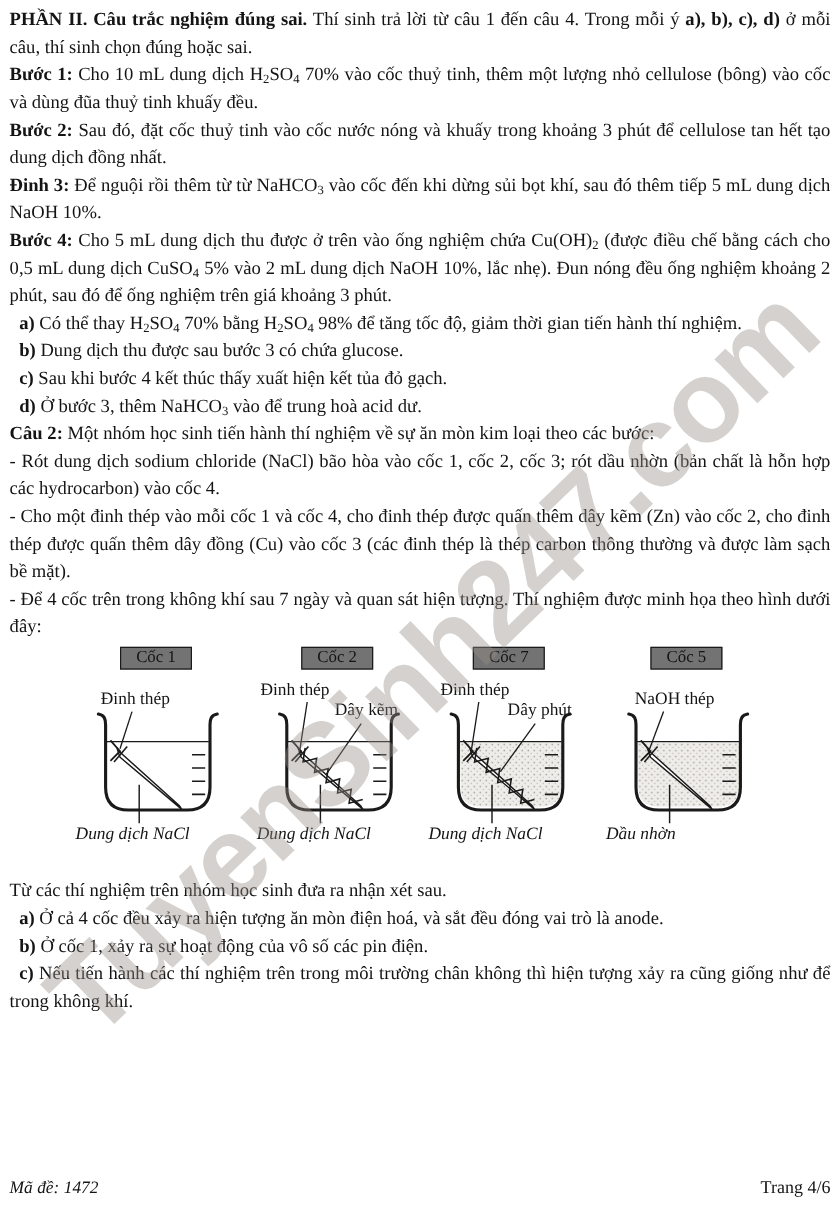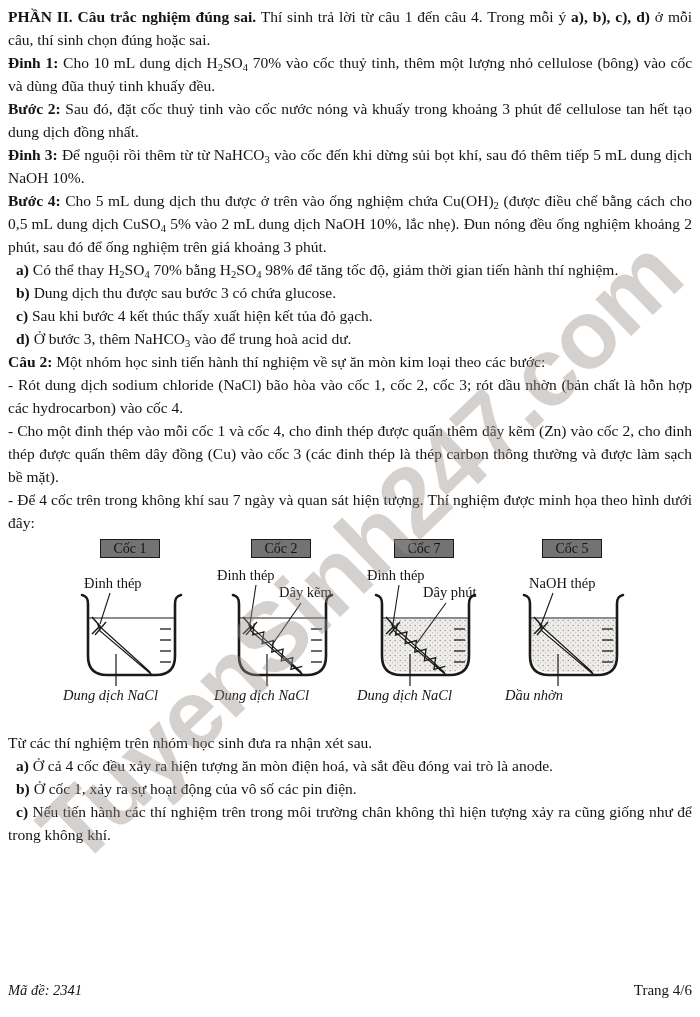--- a/index.html
+++ b/index.html
@@ -30,21 +30,21 @@
   .footer .code{font-style:italic;font-size:14.5px;}
   .footer .pageno{position:absolute;right:0;top:0;}
 </style>
 </head>
 <body>
 
 <div class="page">
   <div class="content">
     <div id="intro">
         <div class="para"><b>PHẦN II. Câu trắc nghiệm đúng sai.</b> Thí sinh trả lời từ câu 1 đến câu 4. Trong mỗi ý <b>a), b), c), d)</b> ở mỗi câu, thí sinh chọn đúng hoặc sai.</div>
-        <div class="para"><b>Đinh 1:</b> Cho 10 mL dung dịch H<sub>2</sub>SO<sub>4</sub> 70% vào cốc thuỷ tinh, thêm một lượng nhỏ cellulose (bông) vào cốc và dùng đũa thuỷ tinh khuấy đều.</div>
+        <div class="para"><b>Bước 1:</b> Cho 10 mL dung dịch H<sub>2</sub>SO<sub>4</sub> 70% vào cốc thuỷ tinh, thêm một lượng nhỏ cellulose (bông) vào cốc và dùng đũa thuỷ tinh khuấy đều.</div>
         <div class="para"><b>Bước 2:</b> Sau đó, đặt cốc thuỷ tinh vào cốc nước nóng và khuấy trong khoảng 3 phút để cellulose tan hết tạo dung dịch đồng nhất.</div>
         <div class="para"><b>Đinh 3:</b> Để nguội rồi thêm từ từ NaHCO<sub>3</sub> vào cốc đến khi dừng sủi bọt khí, sau đó thêm tiếp 5 mL dung dịch NaOH 10%.</div>
         <div class="para"><b>Bước 4:</b> Cho 5 mL dung dịch thu được ở trên vào ống nghiệm chứa Cu(OH)<sub>2</sub> (được điều chế bằng cách cho 0,5 mL dung dịch CuSO<sub>4</sub> 5% vào 2 mL dung dịch NaOH 10%, lắc nhẹ). Đun nóng đều ống nghiệm khoảng 2 phút, sau đó để ống nghiệm trên giá khoảng 3 phút.</div>
         <div class="para indent"><b>a)</b> Có thể thay H<sub>2</sub>SO<sub>4</sub> 70% bằng H<sub>2</sub>SO<sub>4</sub> 98% để tăng tốc độ, giảm thời gian tiến hành thí nghiệm.</div>
         <div class="para indent"><b>b)</b> Dung dịch thu được sau bước 3 có chứa glucose.</div>
         <div class="para indent"><b>c)</b> Sau khi bước 4 kết thúc thấy xuất hiện kết tủa đỏ gạch.</div>
         <div class="para indent"><b>d)</b> Ở bước 3, thêm NaHCO<sub>3</sub> vào để trung hoà acid dư.</div>
         <div class="para"><b>Câu 2:</b> Một nhóm học sinh  tiến hành thí nghiệm về sự ăn mòn kim loại theo các bước:</div>
         <div class="para">- Rót dung dịch sodium chloride (NaCl) bão hòa vào cốc 1, cốc 2, cốc 3; rót dầu nhờn (bản chất là hỗn hợp các hydrocarbon) vào cốc 4.</div>
         <div class="para">- Cho một đinh thép vào mỗi cốc 1 và cốc 4, cho đinh thép được quấn thêm dây kẽm (Zn) vào cốc 2, cho đinh thép được quấn thêm dây đồng (Cu) vào cốc 3 (các đinh thép là thép carbon thông thường và được làm sạch bề mặt).</div>
@@ -150,16 +150,16 @@
         <div class="para">Từ các thí nghiệm trên nhóm học sinh đưa ra nhận xét sau.</div>
         <div class="para indent"><b>a)</b> Ở cả 4 cốc đều xảy ra hiện tượng ăn mòn điện hoá, và sắt đều đóng vai trò là anode.</div>
         <div class="para indent"><b>b)</b> Ở cốc 1, xảy ra sự hoạt động của vô số các pin điện.</div>
         <div class="para indent"><b>c)</b> Nếu tiến hành các thí nghiệm trên trong môi trường chân không thì hiện tượng xảy ra cũng giống như để trong không khí.</div>
       </div>
   </div>
 
   <div class="watermark" style="color: rgb(152, 142, 135);">TuyenSinh247.com</div>
 
   <div class="footer">
-    <span class="code">Mã đề: 2341</span>
+    <span class="code">Mã đề: 1472</span>
     <span class="pageno">Trang 4/6</span>
   </div>
 </div>
 
 </body></html>

